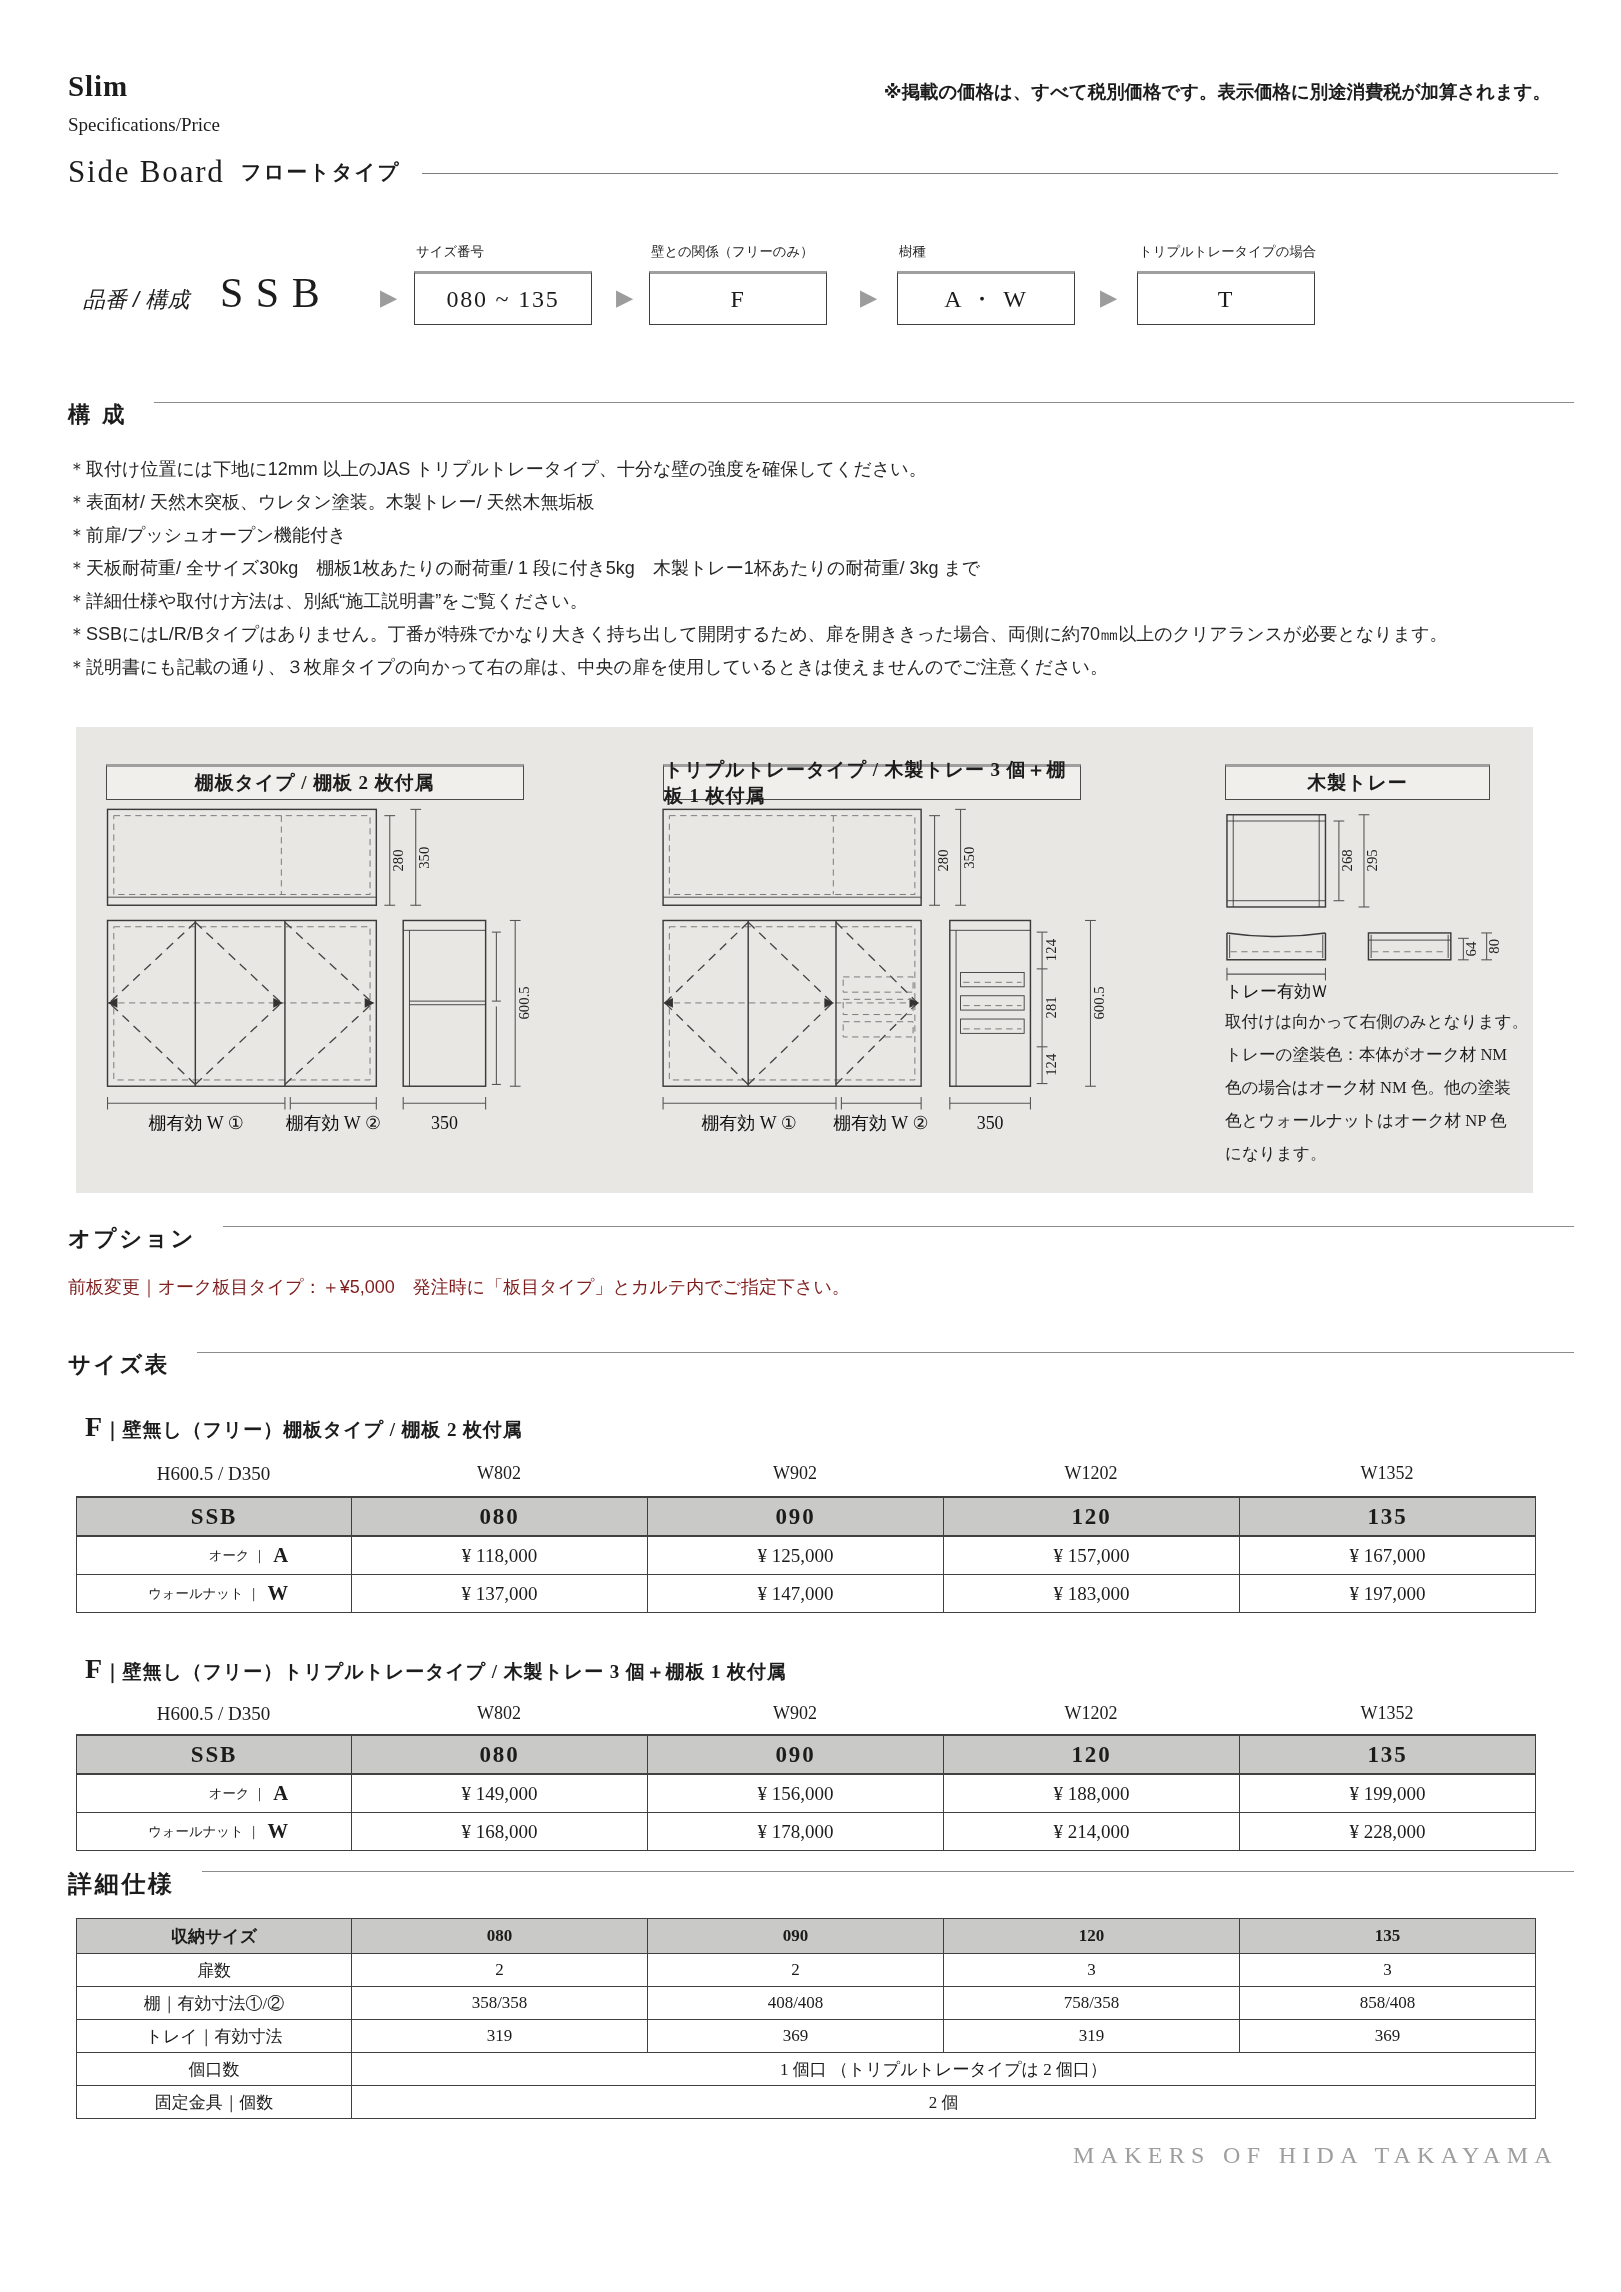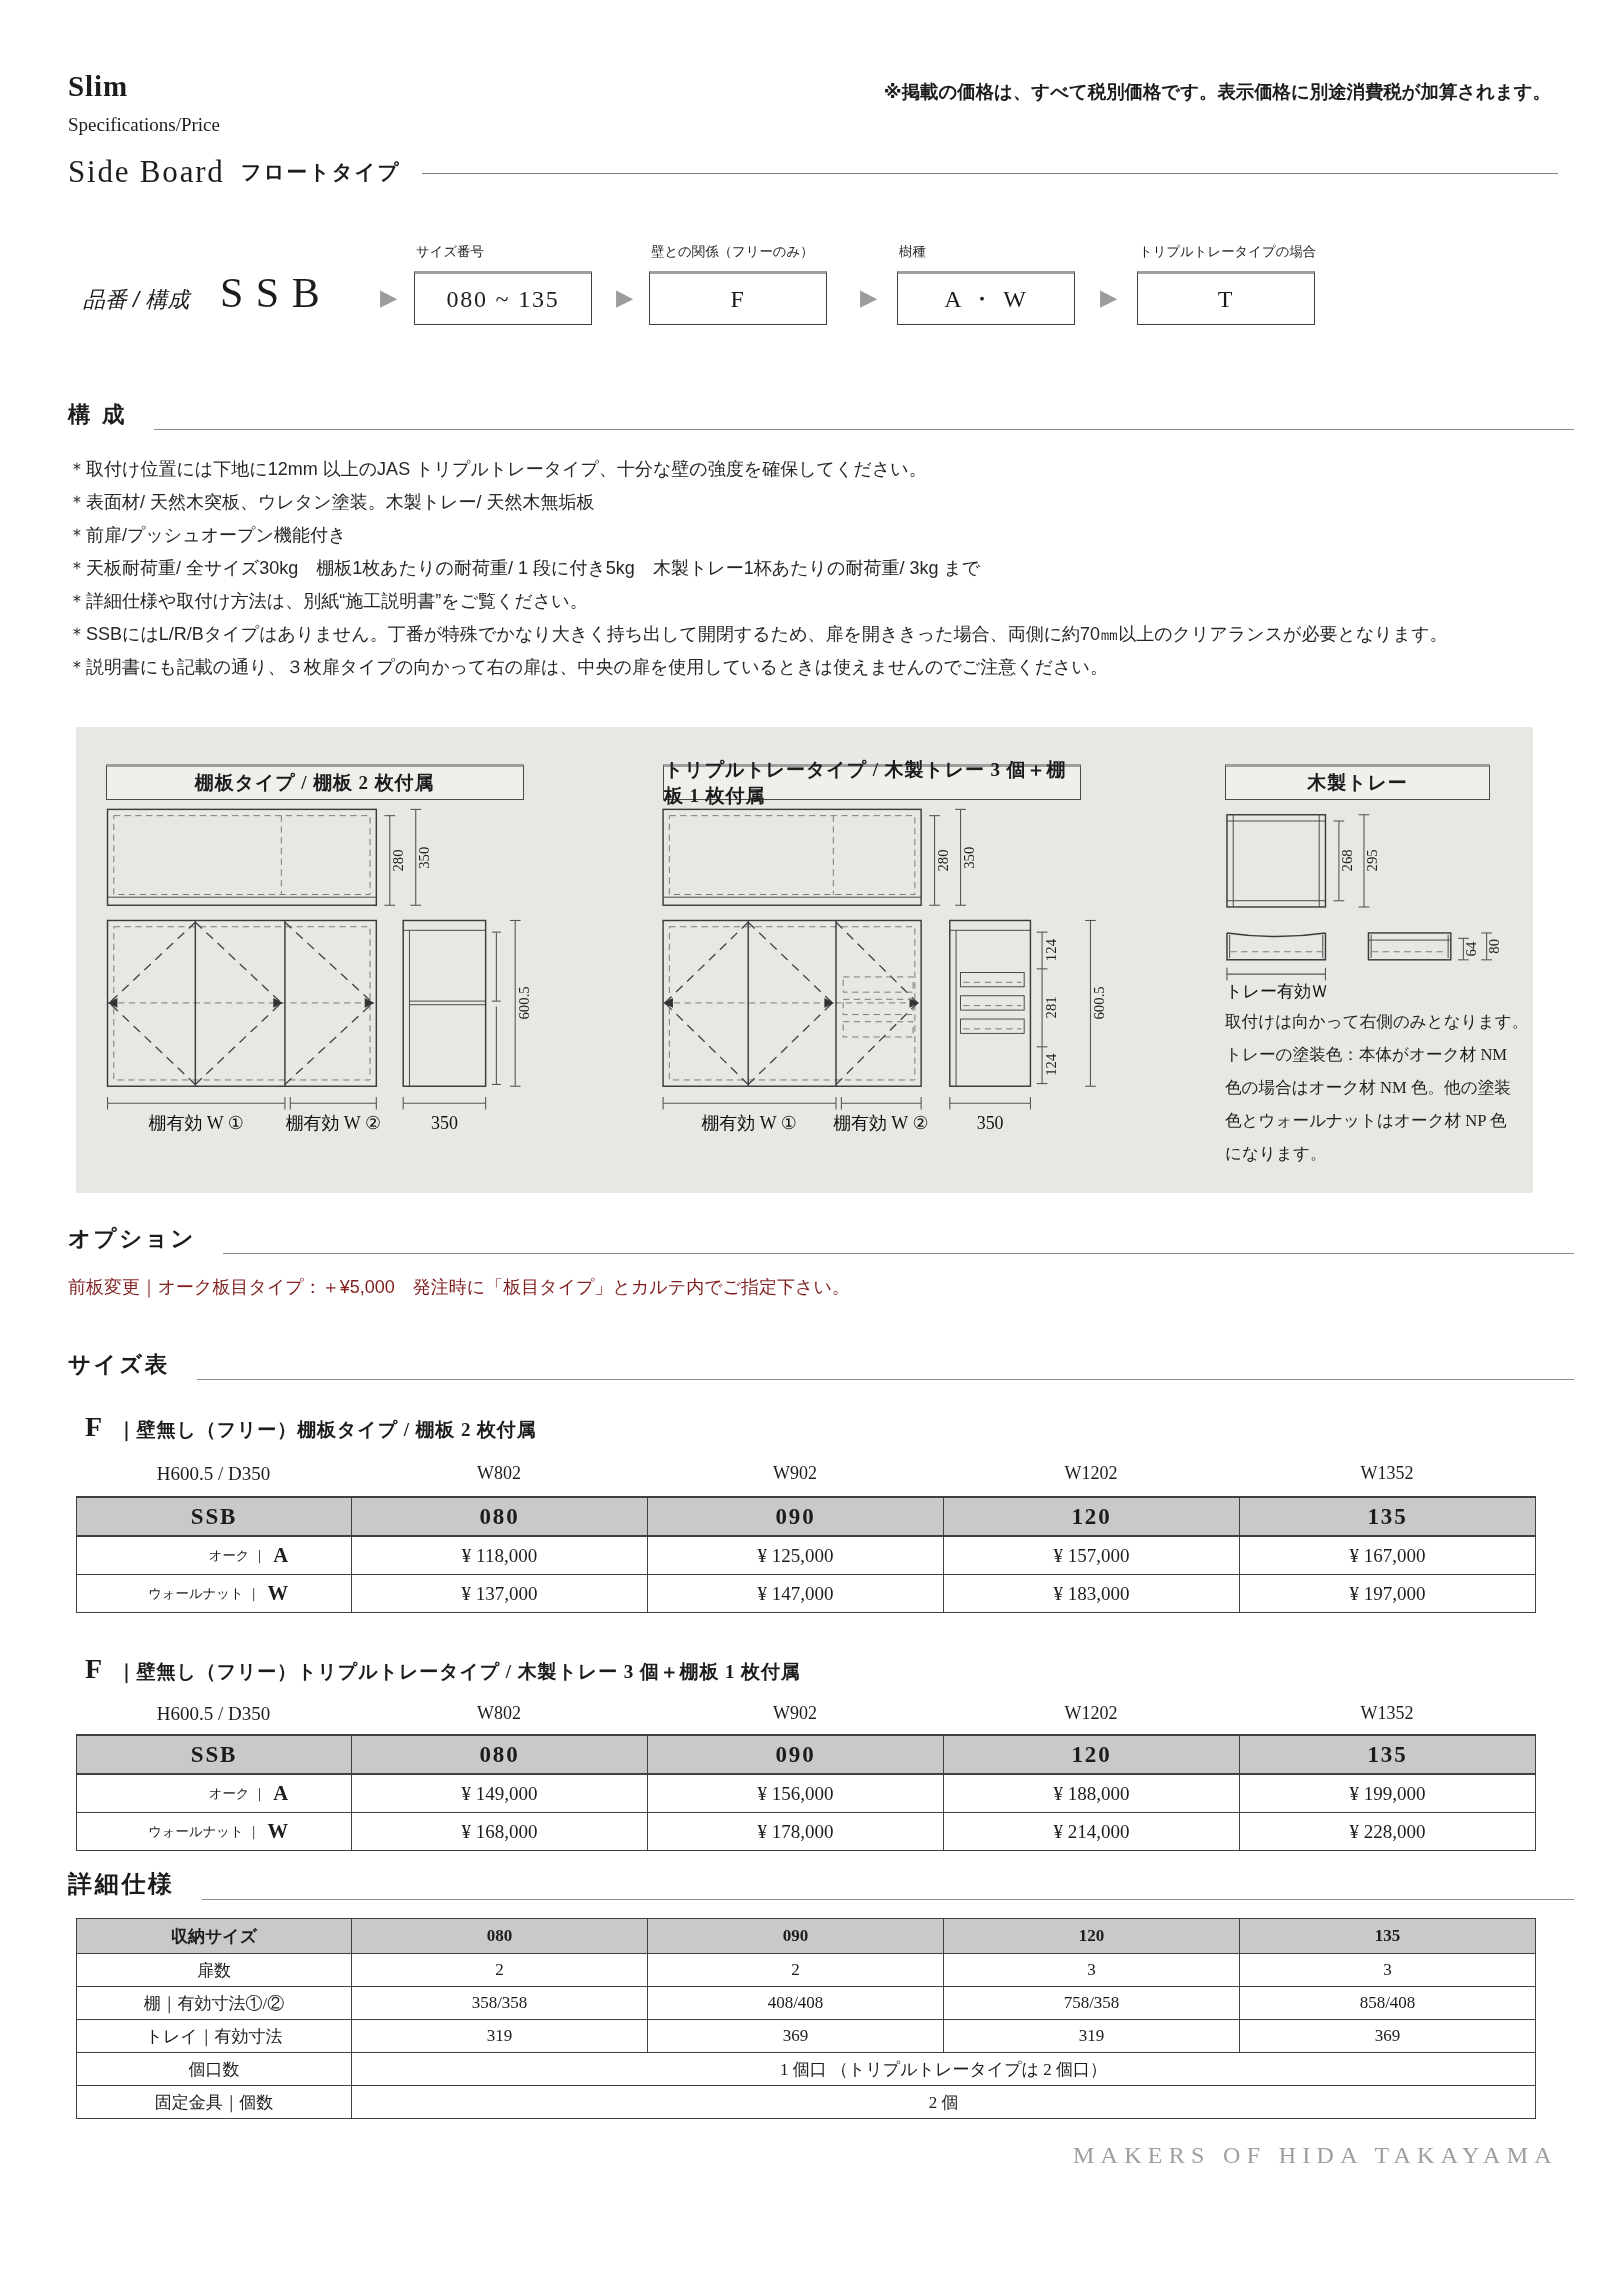--- a/index.html
+++ b/index.html
@@ -27,21 +27,21 @@
   .pc-arrow { position:absolute; top:284px; font-size:22.4px; color:#9c9c9c; }
   .pcbox {
     position:absolute; top:271px; width:176px; height:50px;
     border:1.8px solid #3f3f3f; border-top:3.6px solid #9f9f9f;
     display:flex; align-items:center; justify-content:center;
     font-size:24px; letter-spacing:1.8px; background:#fff;
   }
   .pcbox-label { position:absolute; top:243px; font-size:13.4px; color:#222; }
 
   
-  .sec-head { position:absolute; left:68px; right:47px; display:flex; align-items:flex-end; }
+  .sec-head { position:absolute; left:68px; right:47px; display:flex; align-items:flex-start; }
   .sec-head .txt { font-size:22.4px; font-weight:bold; letter-spacing:2.7px; }
   .sec-head .txt.serif { font-family:"Liberation Serif","DejaVu Serif",serif; font-size:24px; }
   .sec-head .rule { flex:1; border-top:1.8px solid #8b8b8b; margin-left:27px; margin-top:2.7px; }
 
   
   .notes { position:absolute; left:68px; top:453px; font-size:18px; color:#262626; }
   .notes div { height:33px; line-height:33px; white-space:nowrap; }
 
   
   .gray-panel { position:absolute; left:76px; top:727px; width:1457px; height:466px; background:#e8e7e4; }
@@ -62,21 +62,21 @@
   text.s-lbs { font-family:"Liberation Serif","DejaVu Serif",serif; font-size:19px; fill:#111; }
   .note3 { position:absolute; left:1225px; top:1005px; width:296px; font-size:16.6px; color:#1d1d1d; }
   .note3 div { height:33px; line-height:33px; white-space:nowrap; }
 
   
   .option-text { position:absolute; left:68px; top:1275px; font-size:18px; color:#7f1d1d; }
 
   
   .tbl-label { position:absolute; left:85px; display:flex; align-items:baseline; }
   .tbl-label .fletter { font-size:28px; font-weight:bold; }
-  .tbl-label .ftext { font-size:19px; font-weight:bold; margin-left:15px; letter-spacing:0.9px; }
+  .tbl-label .ftext { font-size:19px; font-weight:bold; margin-left:1px; letter-spacing:0.9px; }
   .colhead { position:absolute; left:76px; width:1460px; display:flex; }
   .colhead span { display:block; text-align:center; font-size:18px; }
   .colhead .c0 { width:275px; font-size:19px; }
   .colhead .c { width:296px; }
   table.sz { position:absolute; left:76px; width:1460px; border-collapse:collapse; table-layout:fixed; background:#fff; }
   table.sz td { border:1.8px solid #404040; text-align:center; vertical-align:middle; padding:0; }
   table.sz tr.gray td { background:#c9c9c8; height:37px; border-top:2.7px solid #404040; border-bottom:2.2px solid #404040; font-size:23px; font-weight:bold; letter-spacing:1.8px; }
   table.sz tr.data td { height:37px; font-size:19px; }
   .matcell { display:flex; justify-content:flex-end; align-items:center; padding-right:63px; gap:7.2px; }
   .matcell .mname { font-size:13.4px; }

